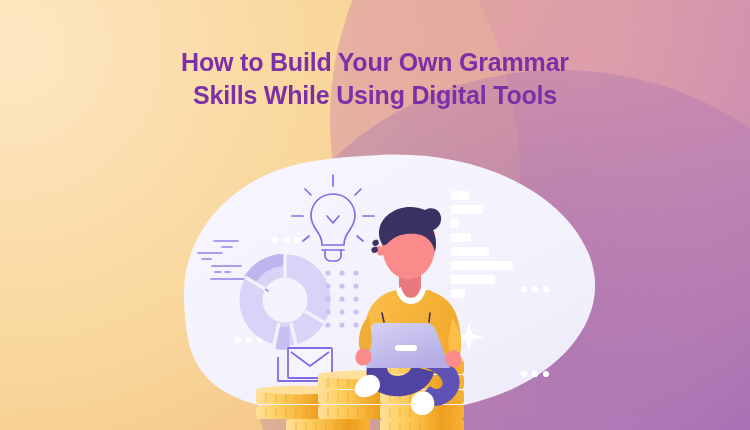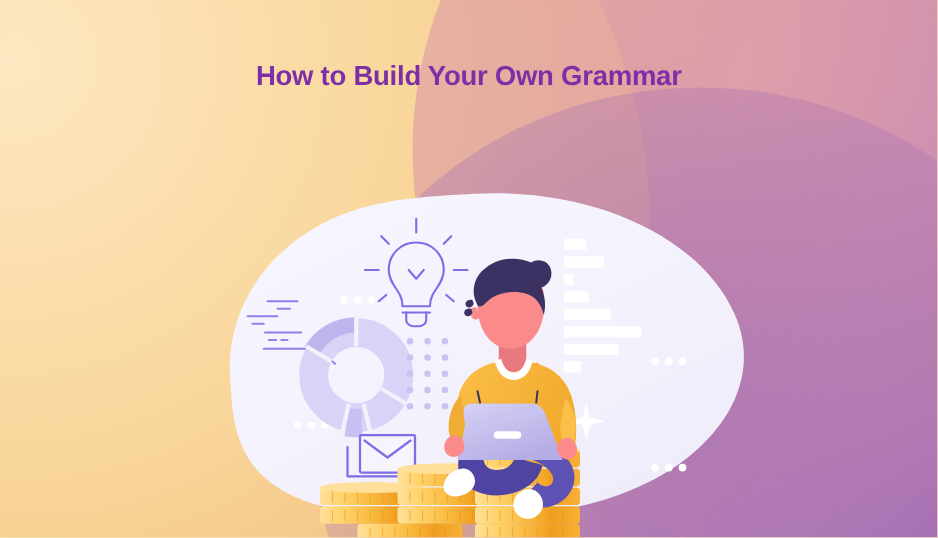--- a/index.html
+++ b/index.html
@@ -70,21 +70,21 @@
         rgba(156,104,180,0) 100%);
   }
   
   .title {
     position: absolute;
     left: 0;
     top: 46px;
     width: 750px;
     text-align: center;
     color: #7c2fa6;
-    font-size: 22px;
+    font-size: 25px;
     font-weight: bold;
     line-height: 1.32;
     letter-spacing: -0.2px;
     z-index: 40;
     padding: 0 40px;
     box-sizing: border-box;
   }
   .title .line { display: block; white-space: nowrap; }
   
   .illus {
@@ -490,15 +490,16 @@
             <line x1="450" y1="422" x2="450" y2="431"></line>
           </g>
         </g>
 
       </g>
     </svg>
   </div>
 
   <div class="title">
     <span class="line">How to Build Your Own Grammar</span>
+    <span class="line">Skills While Using Digital Tools</span>
   </div>
 
 </div>
 
 </body></html>

